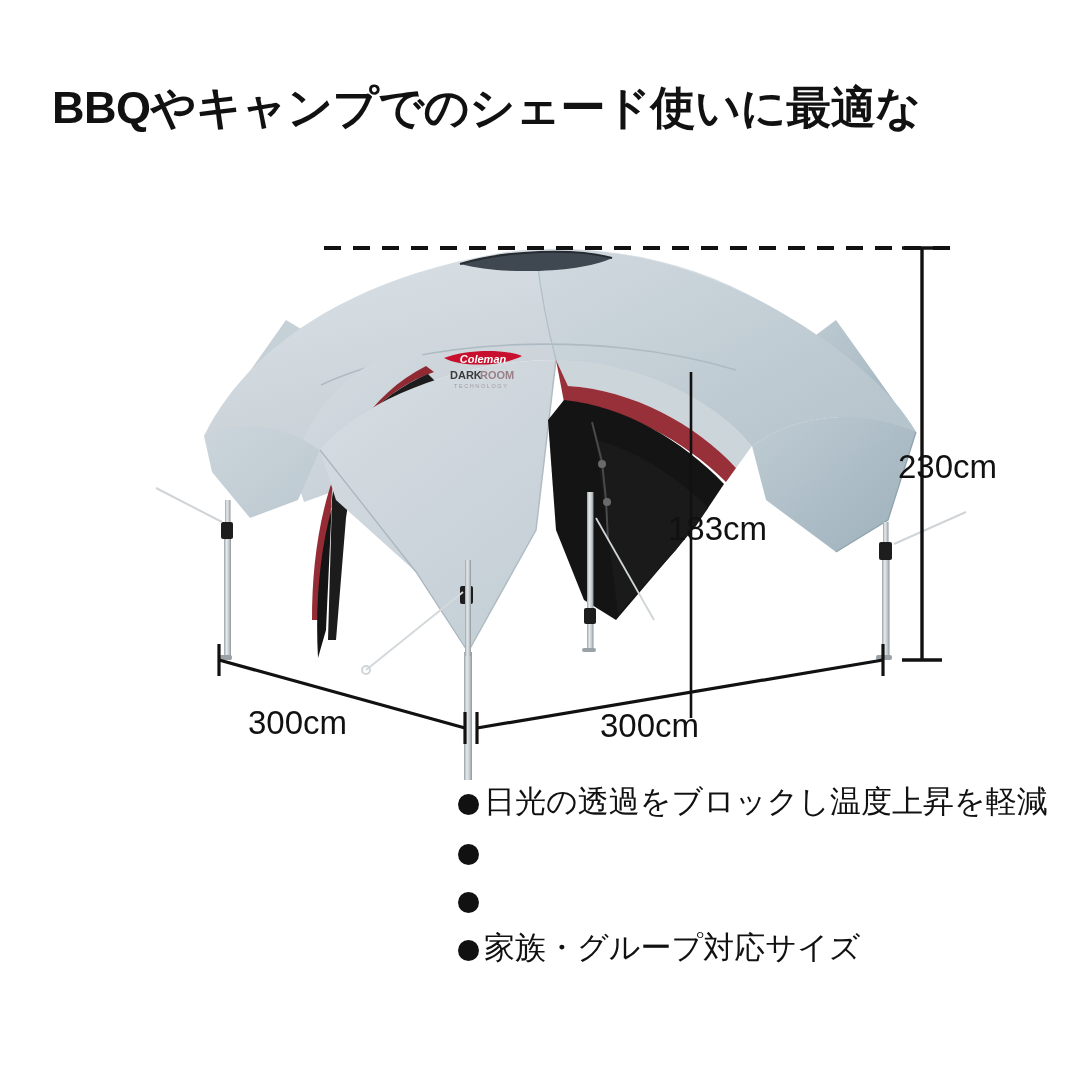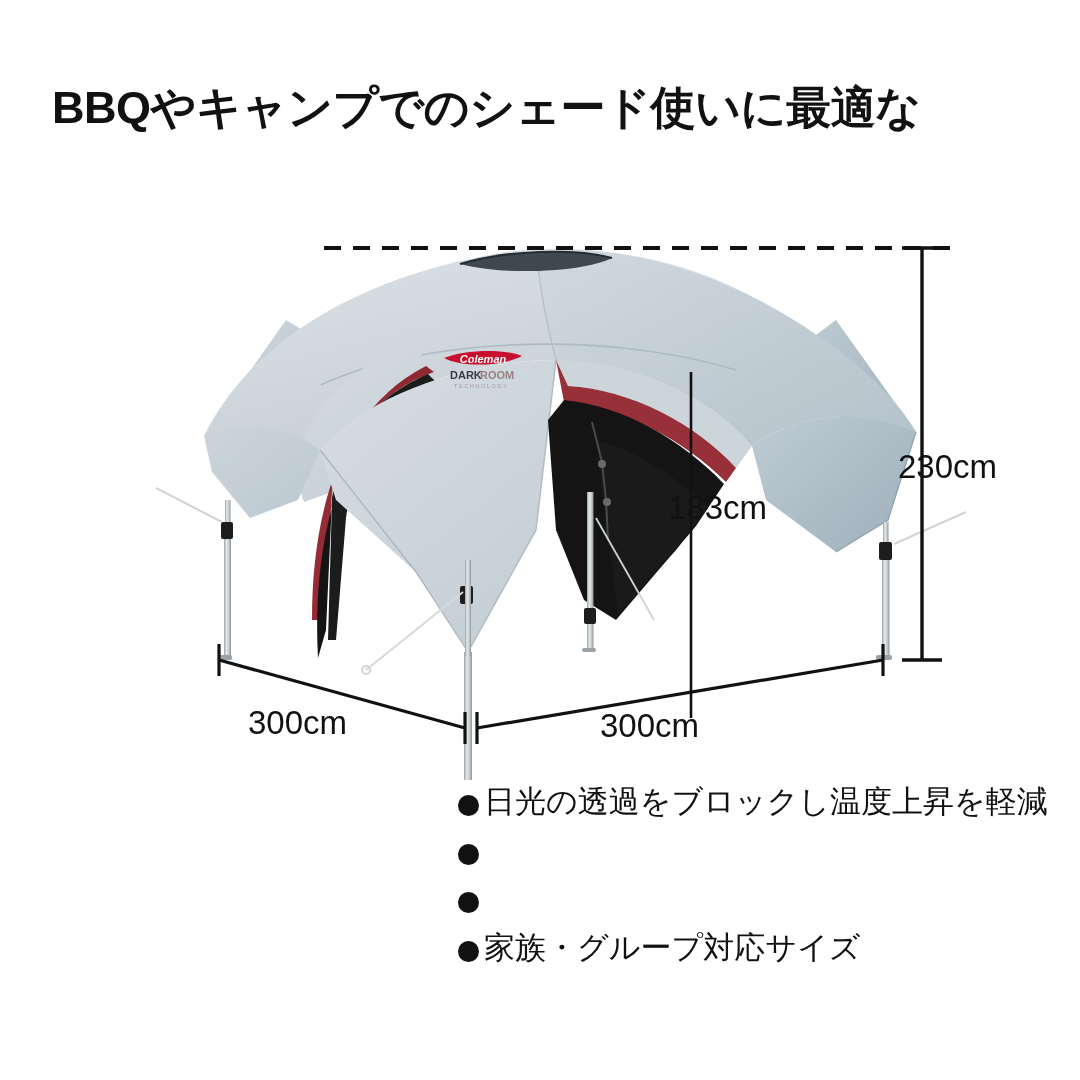--- a/index.html
+++ b/index.html
@@ -43,34 +43,34 @@
 
   
   .dim-label {
     position: absolute;
     font-size: 33px;
     color: #111111;
     font-family: "Liberation Sans", "DejaVu Sans", sans-serif;
     white-space: nowrap;
   }
   .dim-230 { left: 898px; top: 448px; }
-  .dim-183 { left: 668px; top: 489px; text-align: center; }
+  .dim-183 { left: 668px; top: 510px; text-align: center; }
   .dim-w-left { left: 248px; top: 704px; }
   .dim-w-right { left: 600px; top: 707px; }
 
   
   .features {
     position: absolute;
     left: 458px;
     top: 786px;
     width: 600px;
   }
   .feature-item {
     display: flex;
-    align-items: center;
+    align-items: flex-start;
     font-size: 31px;
     line-height: 1.0;
     color: #111111;
     margin-bottom: 19px;
     white-space: nowrap;
   }
   .feature-bullet {
     flex: 0 0 auto;
     width: 21px;
     height: 21px;

